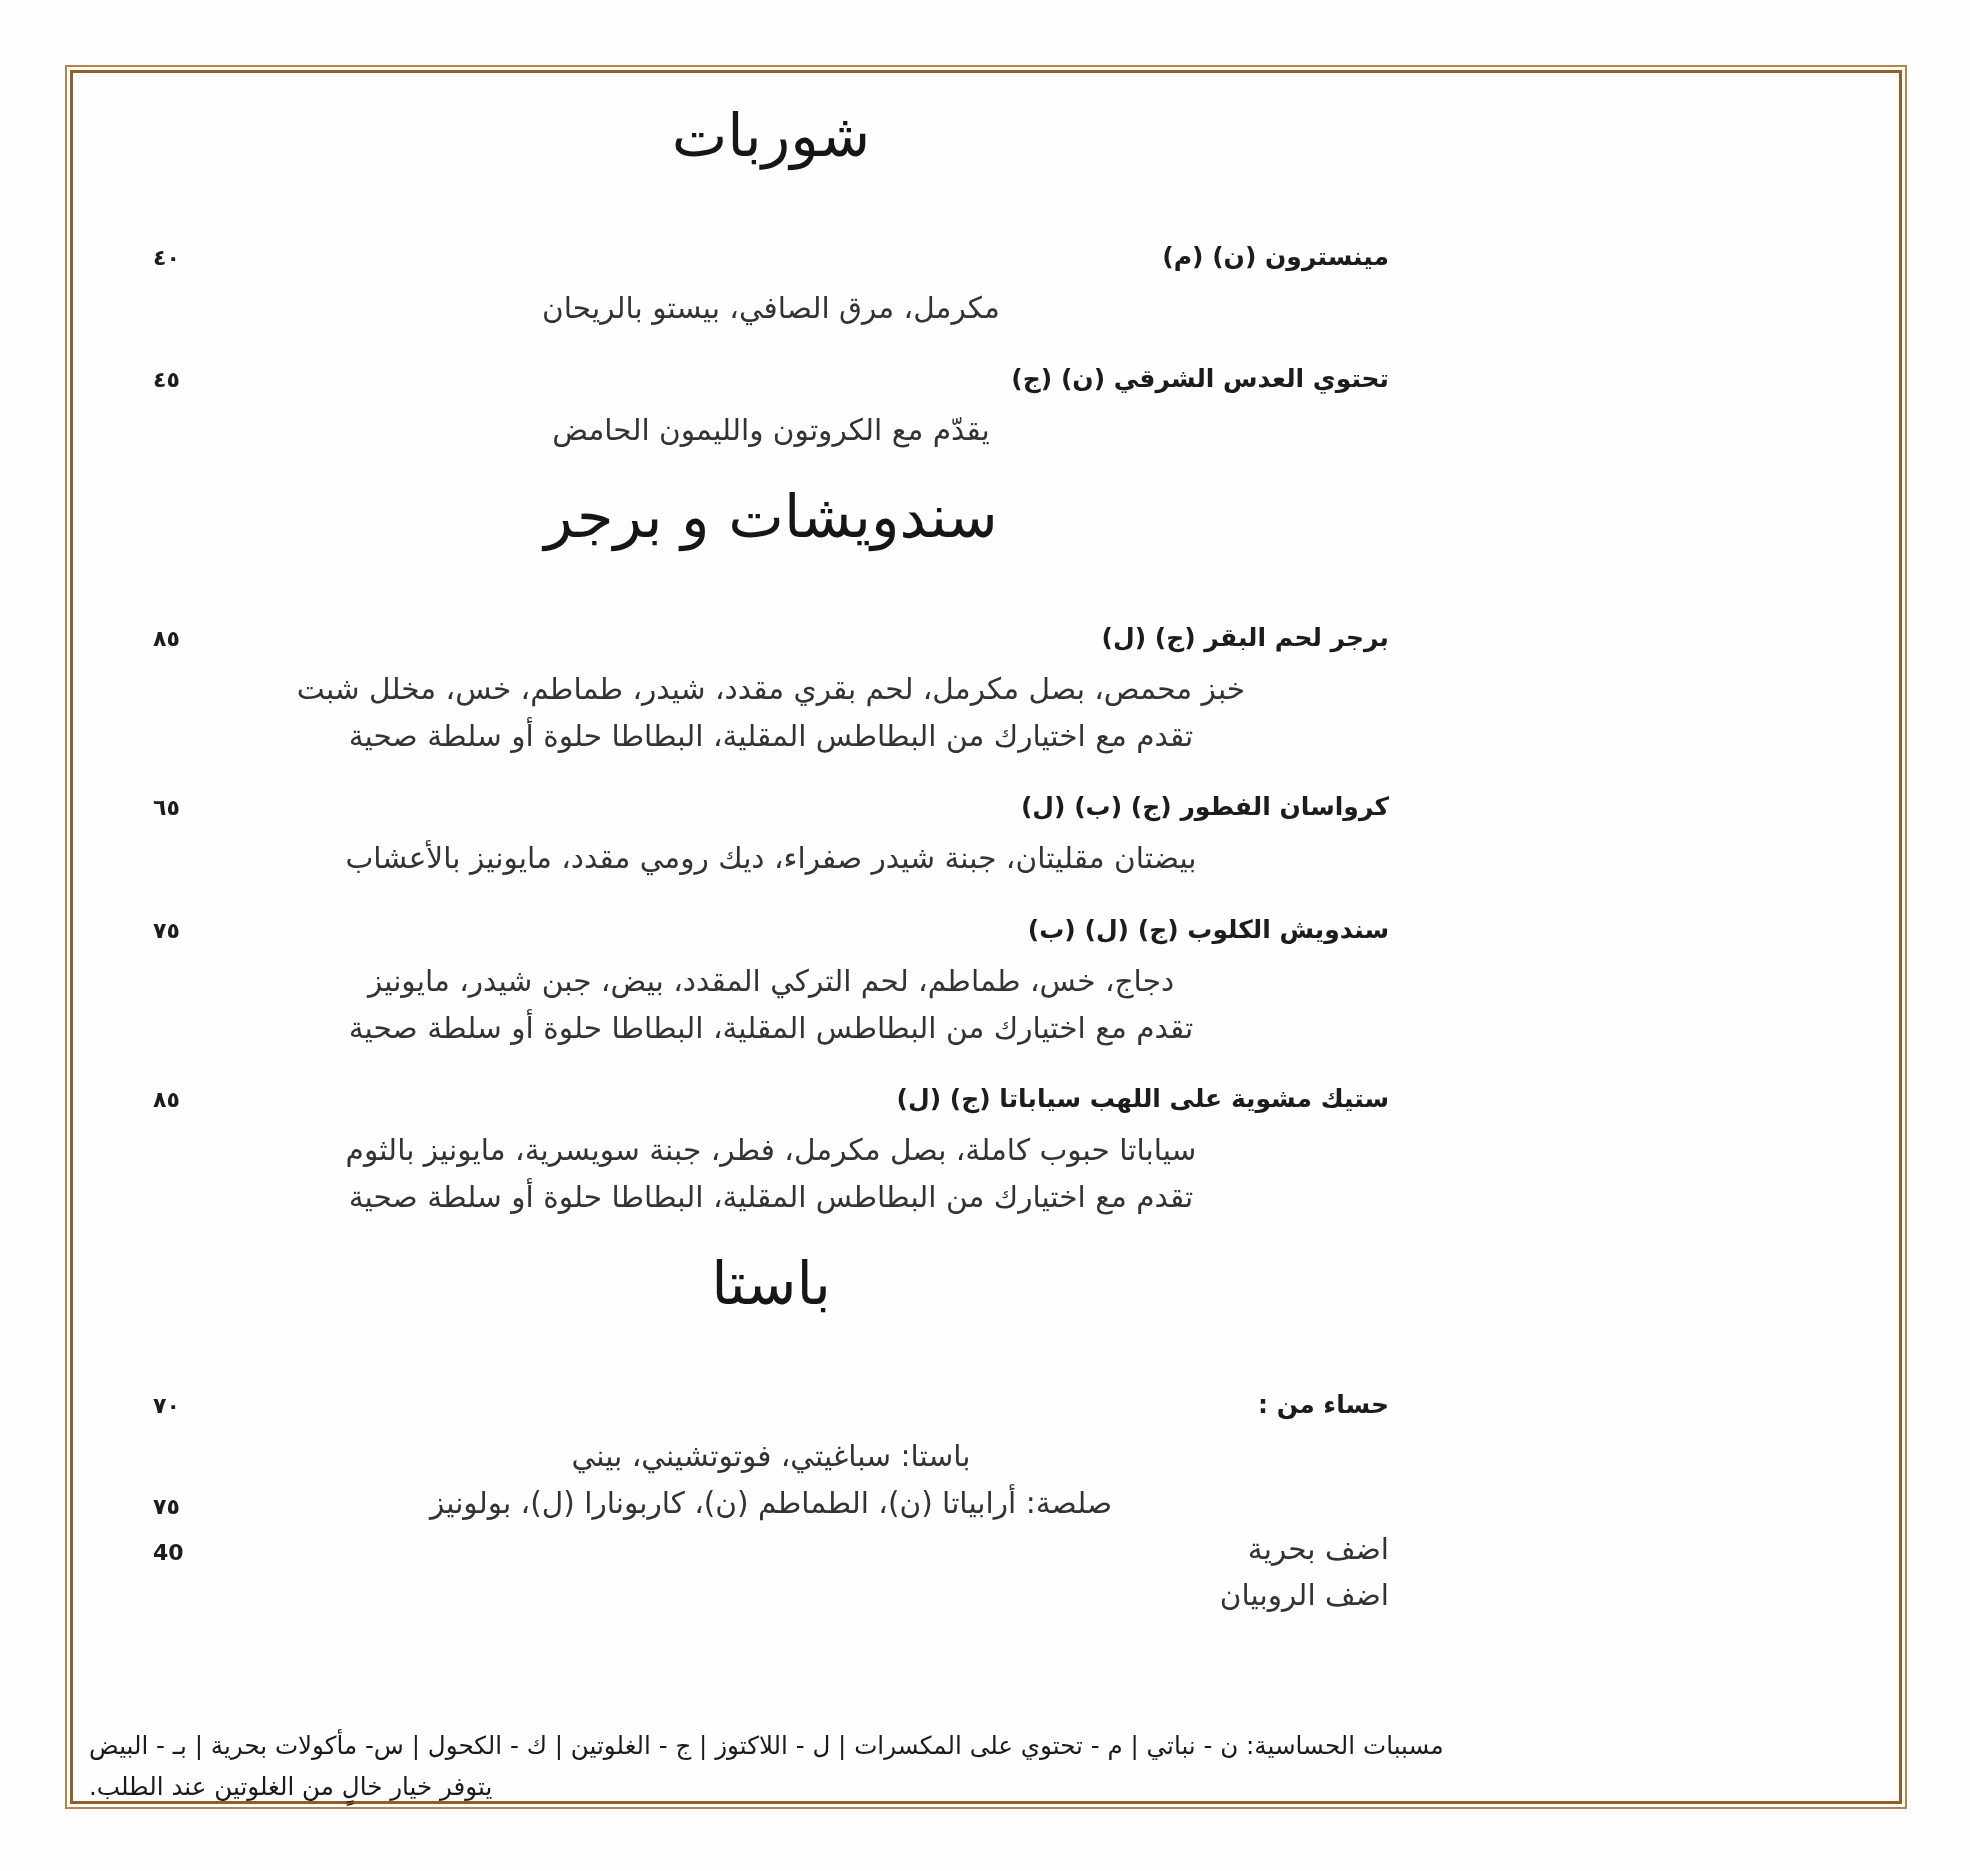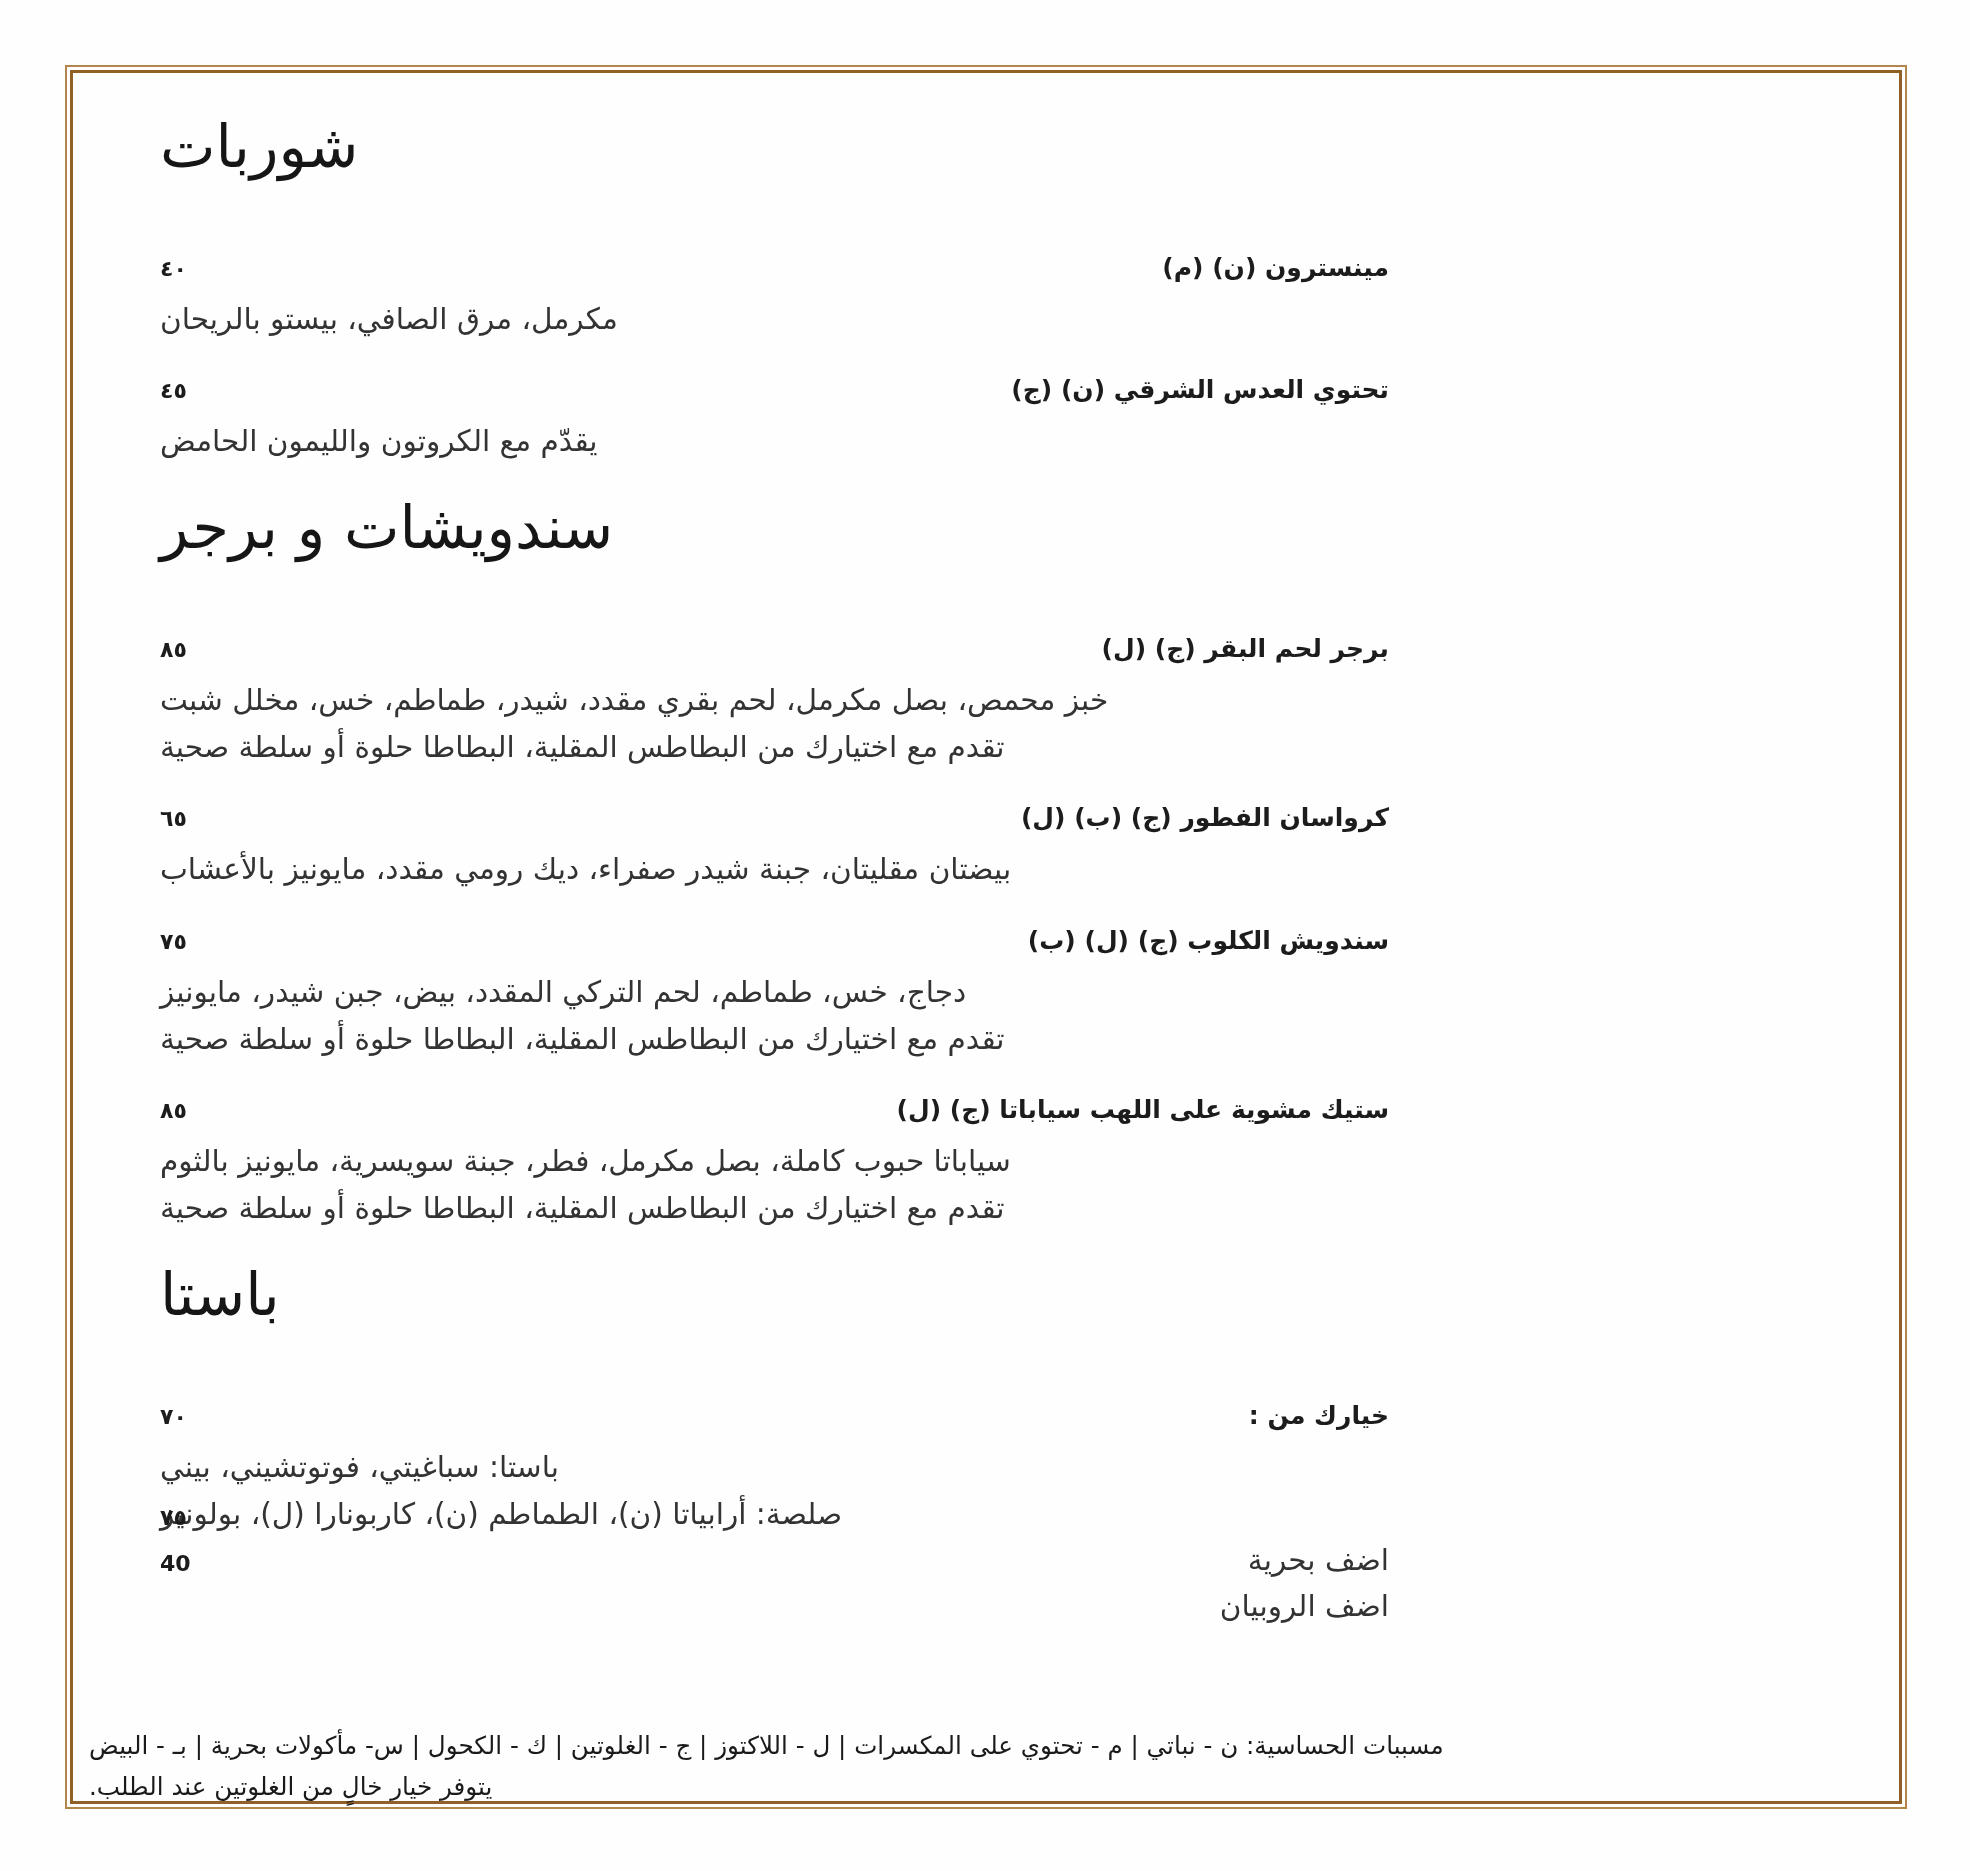--- a/index.html
+++ b/index.html
@@ -24,25 +24,24 @@
     pointer-events: none;
   }
   .frame-inner {
     position: absolute;
     inset: 3px;
     border: 3.9px solid var(--frame-inner-color, #906028);
   }
   
   .content {
     position: absolute;
-    top: 110px;
+    top: 99px;
     right: 581px;
     left: 153px;
-    text-align: left;
-    margin-left: 7px;
+    text-align: center;
   }
   .section-title {
     font-size: 59px;
     line-height: 73px;
     font-weight: 400;
     margin: 0 0 63px 0;
     color: #161616;
   }
   .menu-section:not(:first-child) .section-title {
     margin-top: 25.6px;
@@ -178,21 +177,21 @@
           </div>
   </article>
 </div>
   </section>
 
   <section class="menu-section">
     <h2 class="section-title">باستا</h2>
     <div class="items">
   <article class="item">
     <div class="item-head">
-      <h3 class="item-name">خيارك من :</h3>
+      <h3 class="item-name">حساء من :</h3>
       <span class="item-price">٧٠</span>
     </div>
     <div class="item-desc">
             <div class="desc-line">باستا: سباغيتي، فوتوتشيني، بيني</div>
             <div class="desc-line">صلصة: أرابياتا (ن)، الطماطم (ن)، كاربونارا (ل)، بولونيز</div>
   <div class="addon-row">
     <span class="addon-label">اضف بحرية</span>
     <span class="item-price addon-price">٧٥</span>
   </div>
 

